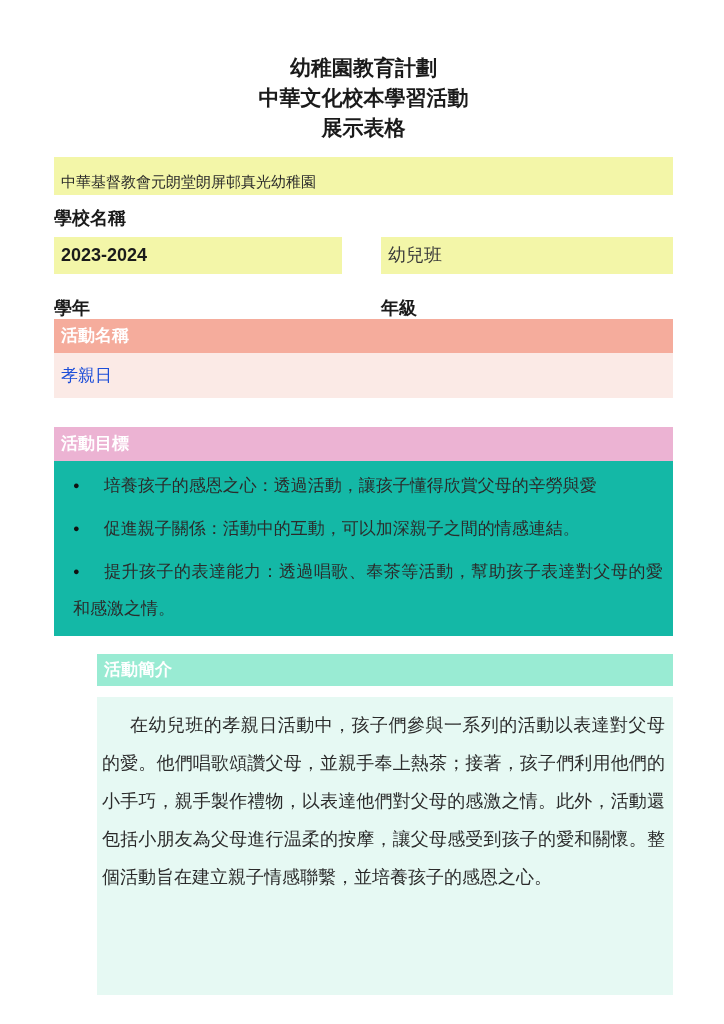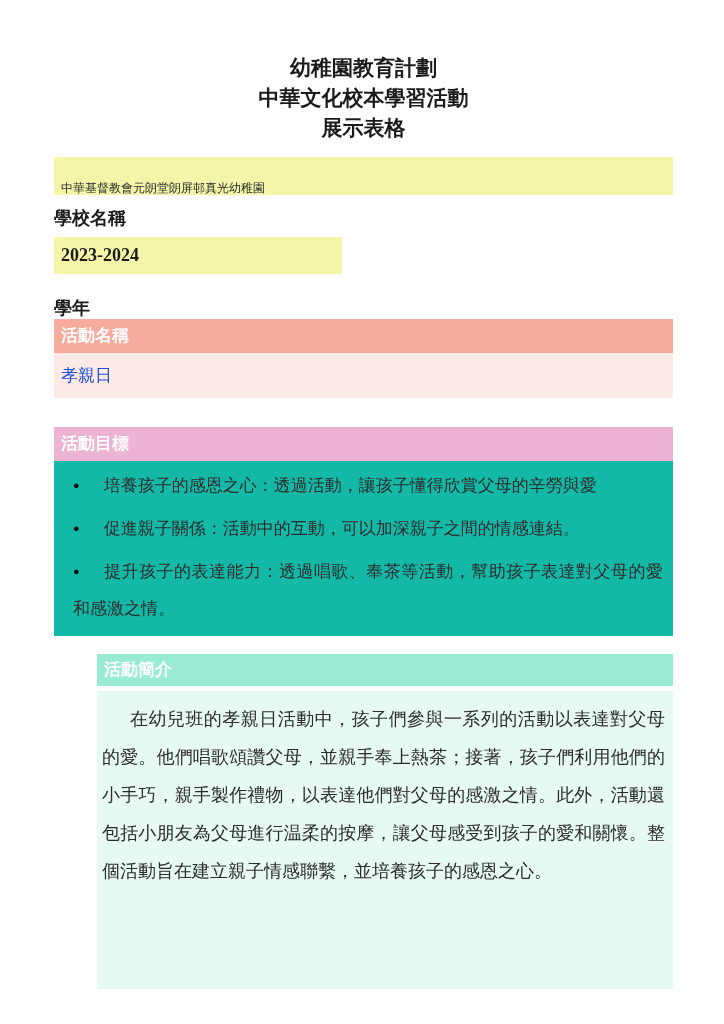--- a/index.html
+++ b/index.html
@@ -8,26 +8,26 @@
     width:724px;height:1024px;
     background:#ffffff;
     font-family:"Liberation Sans","DejaVu Sans",sans-serif;
     color:#222;
     overflow:hidden;
   }
   .content{box-sizing:border-box;padding:53px 51px 0 54px;}
   .title{ text-align:center; font-weight:700; font-size:21px; line-height:30px; color:#1a1a1a;}
   .school-banner{
     margin-top:14px;height:38px;line-height:38px;
-    background:#F3F6A8;padding:12px 7px;box-sizing:border-box;
-    font-size:12px;color:#2b2b2b;white-space:nowrap;overflow:hidden;
+    background:#F3F6A8;padding:6px 7px;box-sizing:border-box;
+    font-size:15px;color:#2b2b2b;white-space:nowrap;overflow:hidden;
   }
   .field-label{margin-top:12px;font-size:18px;font-weight:700;line-height:22px;color:#1a1a1a;}
   .row{margin-top:8px;display:flex;}
-  .col-left{width:288px;margin-right:39px;font-family:Liberation Serif, serif;}
+  .col-left{width:288px;margin-right:39px;}
   .col-right{width:292px;}
   .value-box{
     height:37px;line-height:37px;background:#F3F6A8;
     padding:0 7px;box-sizing:border-box;font-size:18px;overflow:hidden;
   }
   .value-box.bold{font-weight:700;color:#1a1a1a;}
   .value-box.regular{font-weight:400;color:#3a3a3a;}
   .col-label{margin-top:23px;font-size:18px;font-weight:700;line-height:22px;color:#1a1a1a;}
   .section-header{
     height:34px;line-height:34px;padding:0 7px;box-sizing:border-box;
@@ -44,21 +44,21 @@
   .goals-body{
     background:#14b8a6;padding:7px 10px 9px 19px;box-sizing:border-box;
     font-size:17px;color:#2b2b2b;
   }
   .goal-item{line-height:36px;text-align:justify;}
   .goal-item + .goal-item{margin-top:6px;}
   .bullet{font-size:11px;margin-right:24px;position:relative;top:-2px;color:#111;}
   .sec-intro{margin-top:18px;padding-left:43px;}
   .sec-intro .section-header{height:32px;line-height:32px;background:#99EBD3;}
   .intro-body{
-    margin-top:5px;height:298px;background:#E6F9F3;
+    margin-top:11px;height:298px;background:#E6F9F3;
     padding:9px 8px 0 5px;box-sizing:border-box;
     font-size:18px;line-height:38px;color:#2b2b2b;
     text-align:justify;text-indent:28px;overflow:hidden;
   }
 </style>
 </head>
 <body>
 
 <div class="page">
   <div class="content">
@@ -69,20 +69,24 @@
       <div>展示表格</div>
     </div>
 
     <div class="school-banner">中華基督教會元朗堂朗屏邨真光幼稚園</div>
     <div class="field-label">學校名稱</div>
 
     <div class="row">
       <div class="col-left">
         <div class="value-box bold">2023-2024</div>
         <div class="col-label">學年</div>
+      </div>
+      <div class="col-right">
+        <div class="value-box regular">幼兒班</div>
+        <div class="col-label">年級</div>
       </div>
     </div>
 
     <div class="sec-name">
       <div class="section-header">活動名稱</div>
       <div class="section-body">孝親日</div>
     </div>
 
     <div class="sec-goals">
       <div class="section-header">活動目標</div>

